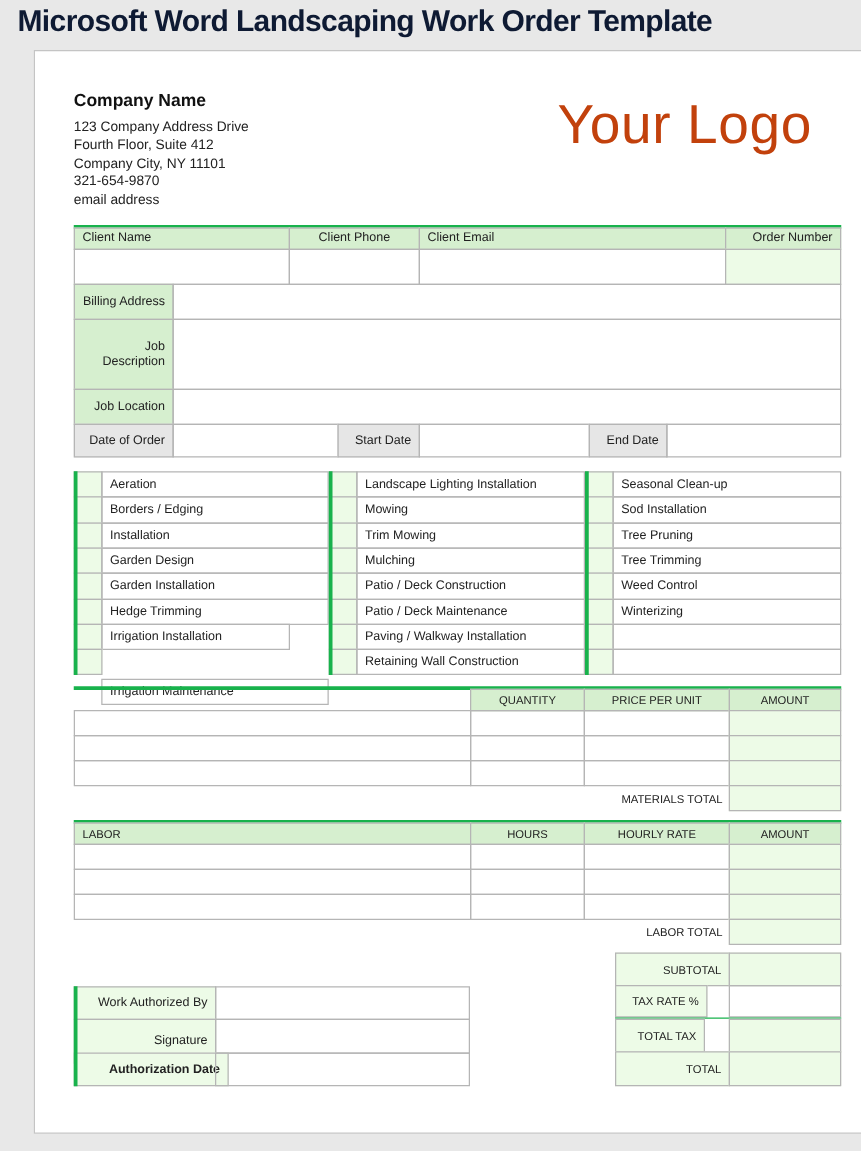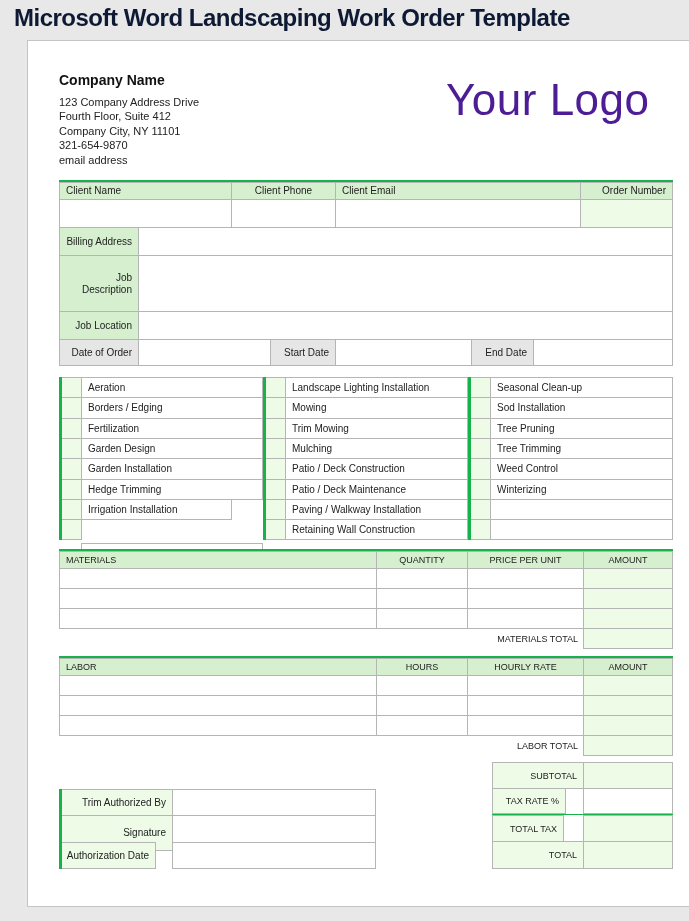--- a/index.html
+++ b/index.html
@@ -12,21 +12,21 @@
     color: #0e1a33; letter-spacing: -0.5px; white-space: nowrap;
     font-family: "Liberation Sans", sans-serif;
   }
   .page {
     position: absolute; left: 27px; top: 40px; width: 669px; height: 867px;
     background: #fff; border: 1px solid #c4c4c4; box-sizing: border-box;
   }
   .abs { position: absolute; box-sizing: border-box; }
   .company-name { left: 31px; top: 31px; font-size: 14px; font-weight: bold; color: #111; font-family: "Liberation Sans", sans-serif; }
   .addr { left: 31px; font-size: 11px; color: #222; font-family: "Liberation Sans", sans-serif; line-height: 14px; }
-  .logo { left: 418px; top: 34px; font-size: 44px; color: #4c1d95; font-family: "Liberation Sans", sans-serif; letter-spacing: 0.5px; }
+  .logo { left: 418px; top: 34px; font-size: 44px; color: #c2410c; font-family: "Liberation Sans", sans-serif; letter-spacing: 0.5px; }
 
   .cell {
     position: absolute; box-sizing: border-box; border: 1px solid #b5b5b5;
     font-size: 10px; font-family: "Liberation Sans", sans-serif; color: #222;
     display: flex; align-items: center; padding: 0 6px; line-height: 12px;
   }
   .hdr { background: #d6efcf; }
   .lt { background: #edfbe7; }
   .gr { background: #e6e6e6; }
   .r { justify-content: flex-end; text-align: right; }
@@ -78,21 +78,21 @@
   <div class="cell" style="left:307px; top:298px; width:137px; height:27px;"></div>
   <div class="cell gr r" style="left:443px; top:298px; width:63px; height:27px;">End Date</div>
   <div class="cell" style="left:505px; top:298px; width:140px; height:27px;"></div>
 
   <div id="services">
       <div class="cell lt" aria-checked="false" style="left: 31px; top: 336px; width: 23px; height: 21px;"></div>
       <div class="cell l" style="left: 53px; top: 336px; width: 182px; height: 21px;">Aeration</div>
       <div class="cell lt" aria-checked="false" style="left: 31px; top: 356px; width: 23px; height: 22px;"></div>
       <div class="cell l" style="left: 53px; top: 356px; width: 182px; height: 22px;">Borders / Edging</div>
       <div class="cell lt" aria-checked="false" style="left: 31px; top: 377px; width: 23px; height: 21px;"></div>
-      <div class="cell l" style="left: 53px; top: 377px; width: 182px; height: 21px;">Fertilization</div>
+      <div class="cell l" style="left: 53px; top: 377px; width: 182px; height: 21px;">Installation</div>
       <div class="cell lt" aria-checked="false" style="left: 31px; top: 397px; width: 23px; height: 21px;"></div>
       <div class="cell l" style="left: 53px; top: 397px; width: 182px; height: 21px;">Garden Design</div>
       <div class="cell lt" aria-checked="false" style="left: 31px; top: 417px; width: 23px; height: 22px;"></div>
       <div class="cell l" style="left: 53px; top: 417px; width: 182px; height: 22px;">Garden Installation</div>
       <div class="cell lt" aria-checked="false" style="left: 31px; top: 438px; width: 23px; height: 21px;"></div>
       <div class="cell l" style="left: 53px; top: 438px; width: 182px; height: 21px;">Hedge Trimming</div>
       <div class="cell lt" aria-checked="false" style="left: 31px; top: 458px; width: 23px; height: 21px;"></div>
       <div class="cell l" style="left: 53px; top: 458px; width: 151px; height: 21px;">Irrigation Installation</div>
       <div class="cell lt" aria-checked="false" style="left: 31px; top: 478px; width: 23px; height: 21px;"></div>
       <div class="cell l" style="left: 53px; top: 478px; width: 182px; height: 21px; margin-top: 24px;">Irrigation Maintenance</div>
@@ -127,21 +127,20 @@
       <div class="cell lt" aria-checked="false" style="left: 440px; top: 438px; width: 23px; height: 21px;"></div>
       <div class="cell l" style="left: 462px; top: 438px; width: 183px; height: 21px;">Winterizing</div>
       <div class="cell lt" aria-checked="false" style="left: 440px; top: 458px; width: 23px; height: 21px;"></div>
       <div class="cell l" style="left: 462px; top: 458px; width: 183px; height: 21px;"></div>
       <div class="cell lt" aria-checked="false" style="left: 440px; top: 478px; width: 23px; height: 21px;"></div>
       <div class="cell l" style="left: 462px; top: 478px; width: 183px; height: 21px;"></div>
       <div class="green-left" style="left: 440px; top: 336px; height: 163px;"></div>
     </div>
 
   <div class="green-top" style="left:31px; top:508px; width:614px;"></div>
-  <div class="cell hdr l caps" style="left:31px; top:510px; width:318px; height:18px;">MATERIALS</div>
   <div class="cell hdr c caps" style="left:348px; top:510px; width:92px; height:18px;">QUANTITY</div>
   <div class="cell hdr c caps" style="left:439px; top:510px; width:117px; height:18px;">PRICE PER UNIT</div>
   <div class="cell hdr c caps" style="left:555px; top:510px; width:90px; height:18px;">AMOUNT</div>
   <div id="materials-rows">
       <div class="cell" style="left: 31px; top: 527px; width: 318px; height: 21px;"></div>
       <div class="cell" style="left: 348px; top: 527px; width: 92px; height: 21px;"></div>
       <div class="cell" style="left: 439px; top: 527px; width: 117px; height: 21px;"></div>
       <div class="cell lt" style="left: 555px; top: 527px; width: 90px; height: 21px;"></div>
       <div class="cell" style="left: 31px; top: 547px; width: 318px; height: 21px;"></div>
       <div class="cell" style="left: 348px; top: 547px; width: 92px; height: 21px;"></div>
@@ -170,25 +169,25 @@
       <div class="cell" style="left: 439px; top: 654px; width: 117px; height: 21px;"></div>
       <div class="cell lt" style="left: 555px; top: 654px; width: 90px; height: 21px;"></div>
       <div class="cell" style="left: 31px; top: 674px; width: 318px; height: 21px;"></div>
       <div class="cell" style="left: 348px; top: 674px; width: 92px; height: 21px;"></div>
       <div class="cell" style="left: 439px; top: 674px; width: 117px; height: 21px;"></div>
       <div class="cell lt" style="left: 555px; top: 674px; width: 90px; height: 21px;"></div>
     </div>
   <div class="cell r caps" style="left:348px; top:694px; width:208px; height:21px; border:none;">LABOR TOTAL</div>
   <div class="cell lt" style="left:555px; top:694px; width:90px; height:21px;"></div>
 
-  <div class="cell lt r" style="left:31px; top:748px; width:114px; height:27px;">Trim Authorized By</div>
+  <div class="cell lt r" style="left:31px; top:748px; width:114px; height:27px;">Work Authorized By</div>
   <div class="cell" style="left:144px; top:748px; width:204px; height:27px;"></div>
   <div class="cell lt r" style="left:31px; top:774px; width:114px; height:36px;">Signature</div>
   <div class="cell" style="left:144px; top:774px; width:204px; height:28px;"></div>
-  <div class="cell lt r" style="left:31px; top:801px; width:97px; height:27px;">Authorization Date</div>
+  <div class="cell lt r" style="left:31px; top:801px; width:124px; height:27px;font-weight:bold;">Authorization Date</div>
   <div class="cell" style="left:144px; top:801px; width:204px; height:27px;"></div>
   <div class="green-left" style="left:31px; top:748px; height:80px;"></div>
 
   <div class="cell lt r caps" style="left:464px; top:721px; width:92px; height:27px;">SUBTOTAL</div>
   <div class="cell lt" style="left:555px; top:721px; width:90px; height:27px;"></div>
   <div class="cell lt r caps" style="left:464px; top:747px; width:74px; height:26px;">TAX RATE %</div>
   <div class="cell" style="left:555px; top:747px; width:90px; height:26px;"></div>
   <div class="green-line" style="left:464px; top:773px; width:181px; height:1px;"></div>
   <div class="cell lt r caps" style="left:464px; top:774px; width:72px; height:27px;">TOTAL TAX</div>
   <div class="cell lt" style="left:555px; top:774px; width:90px; height:27px;"></div>

